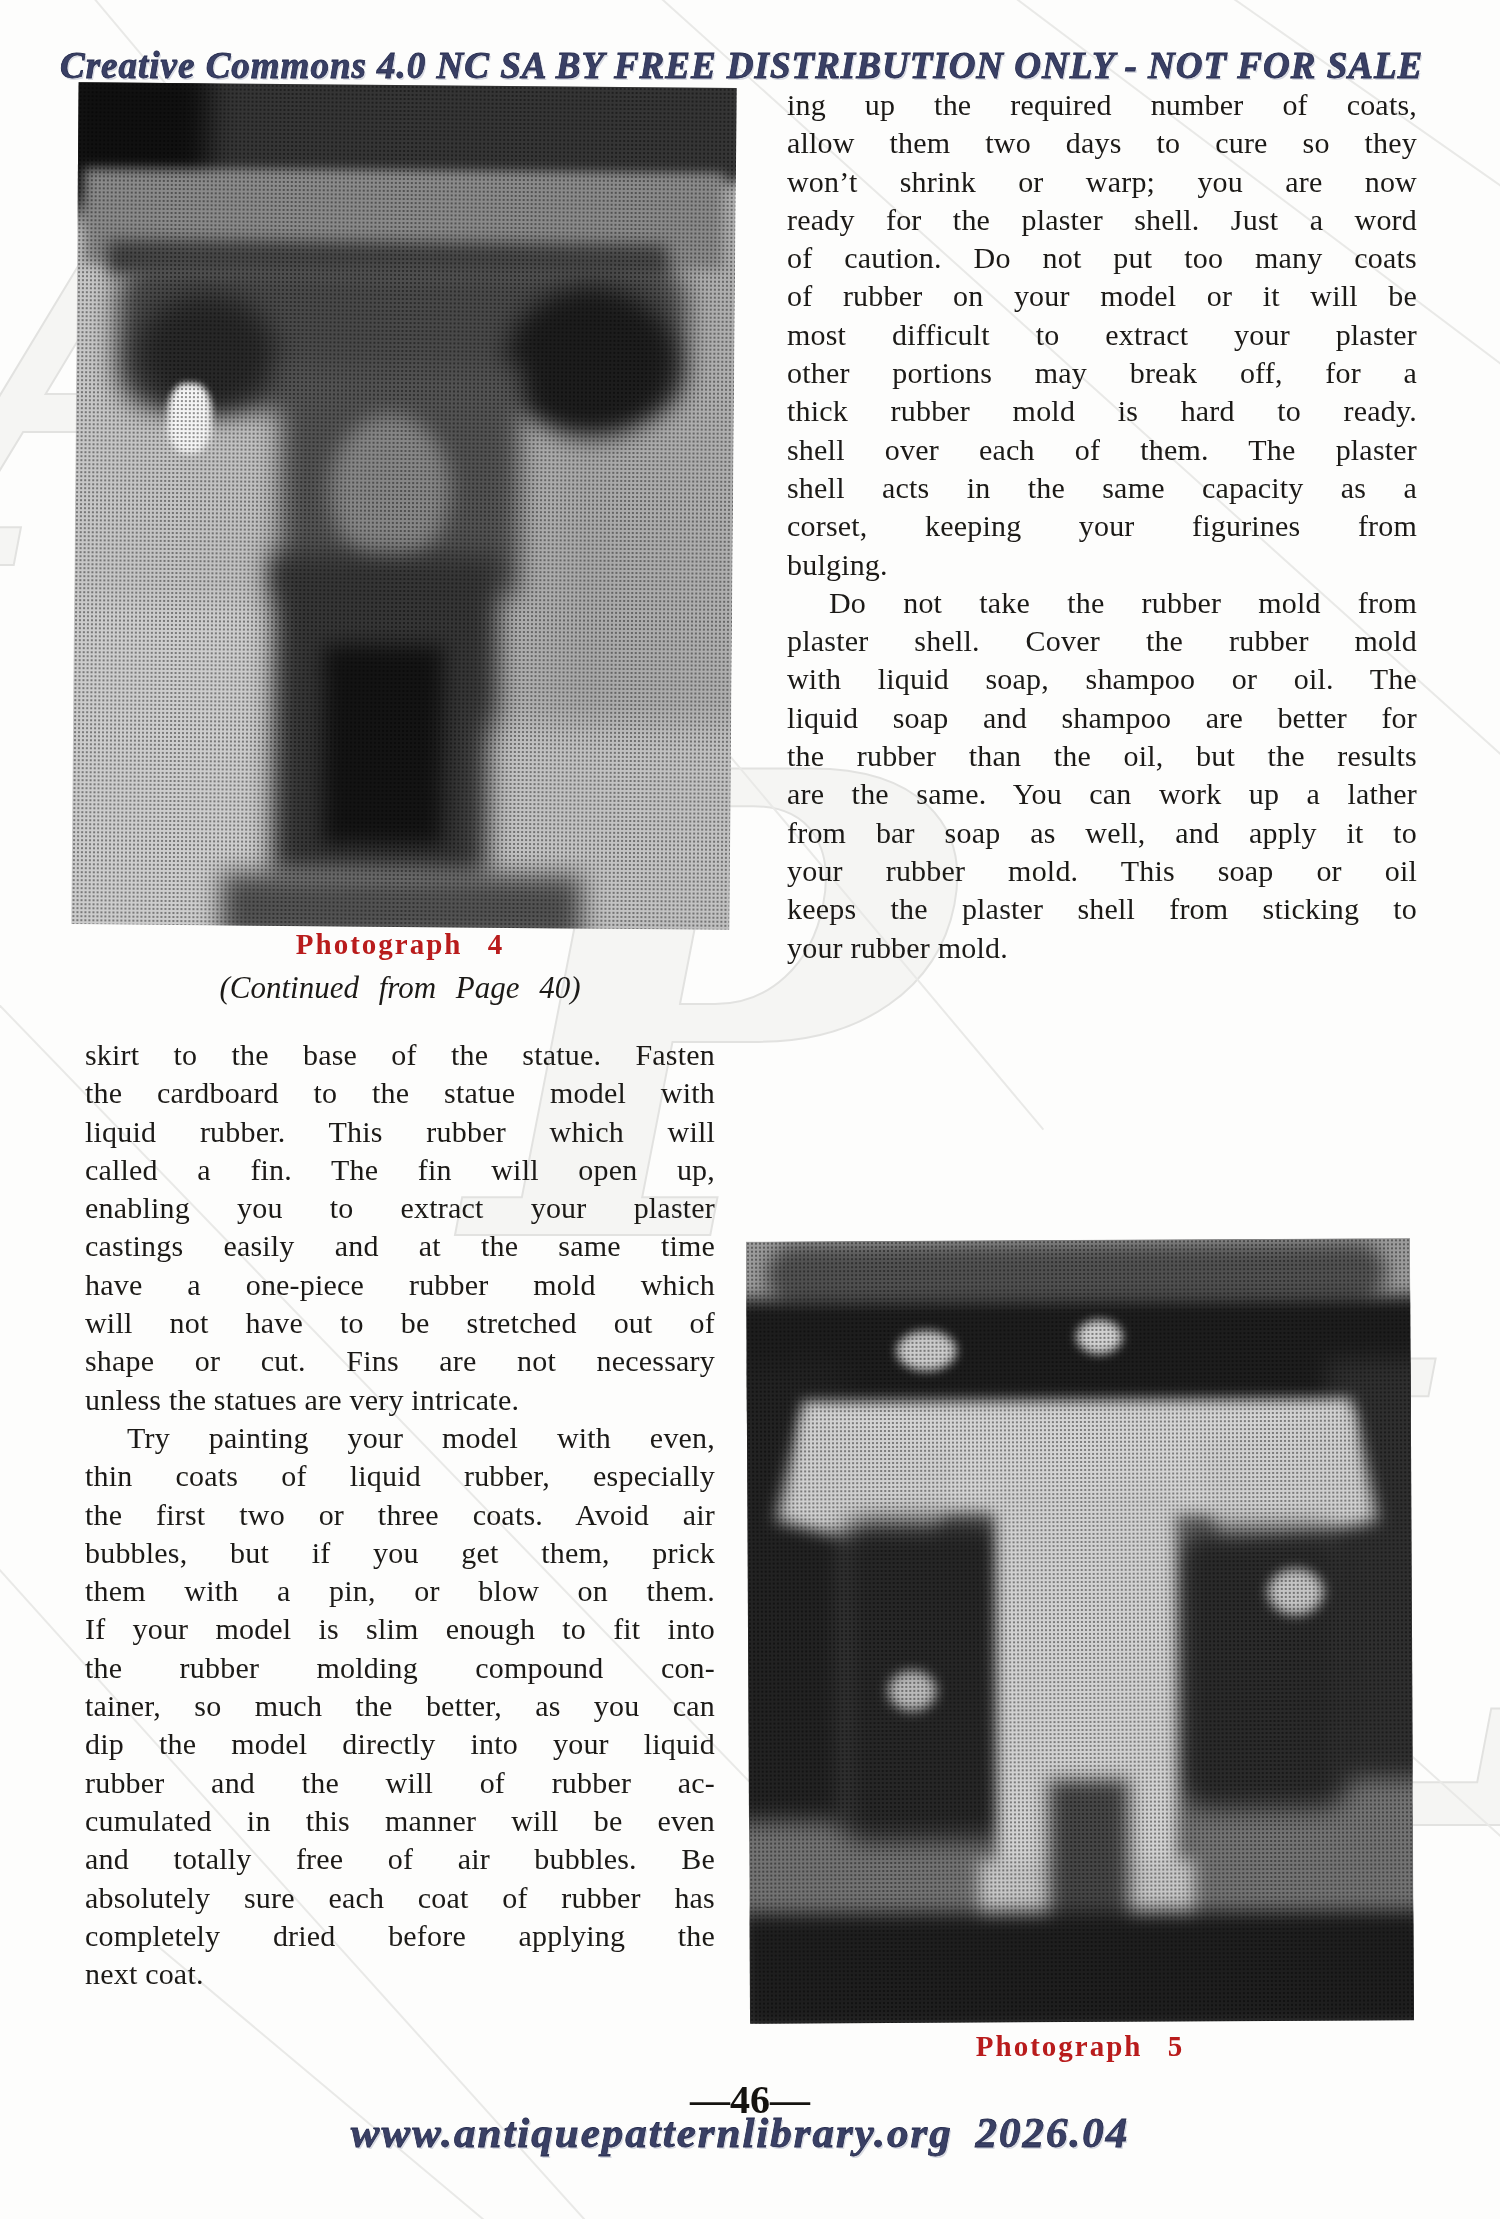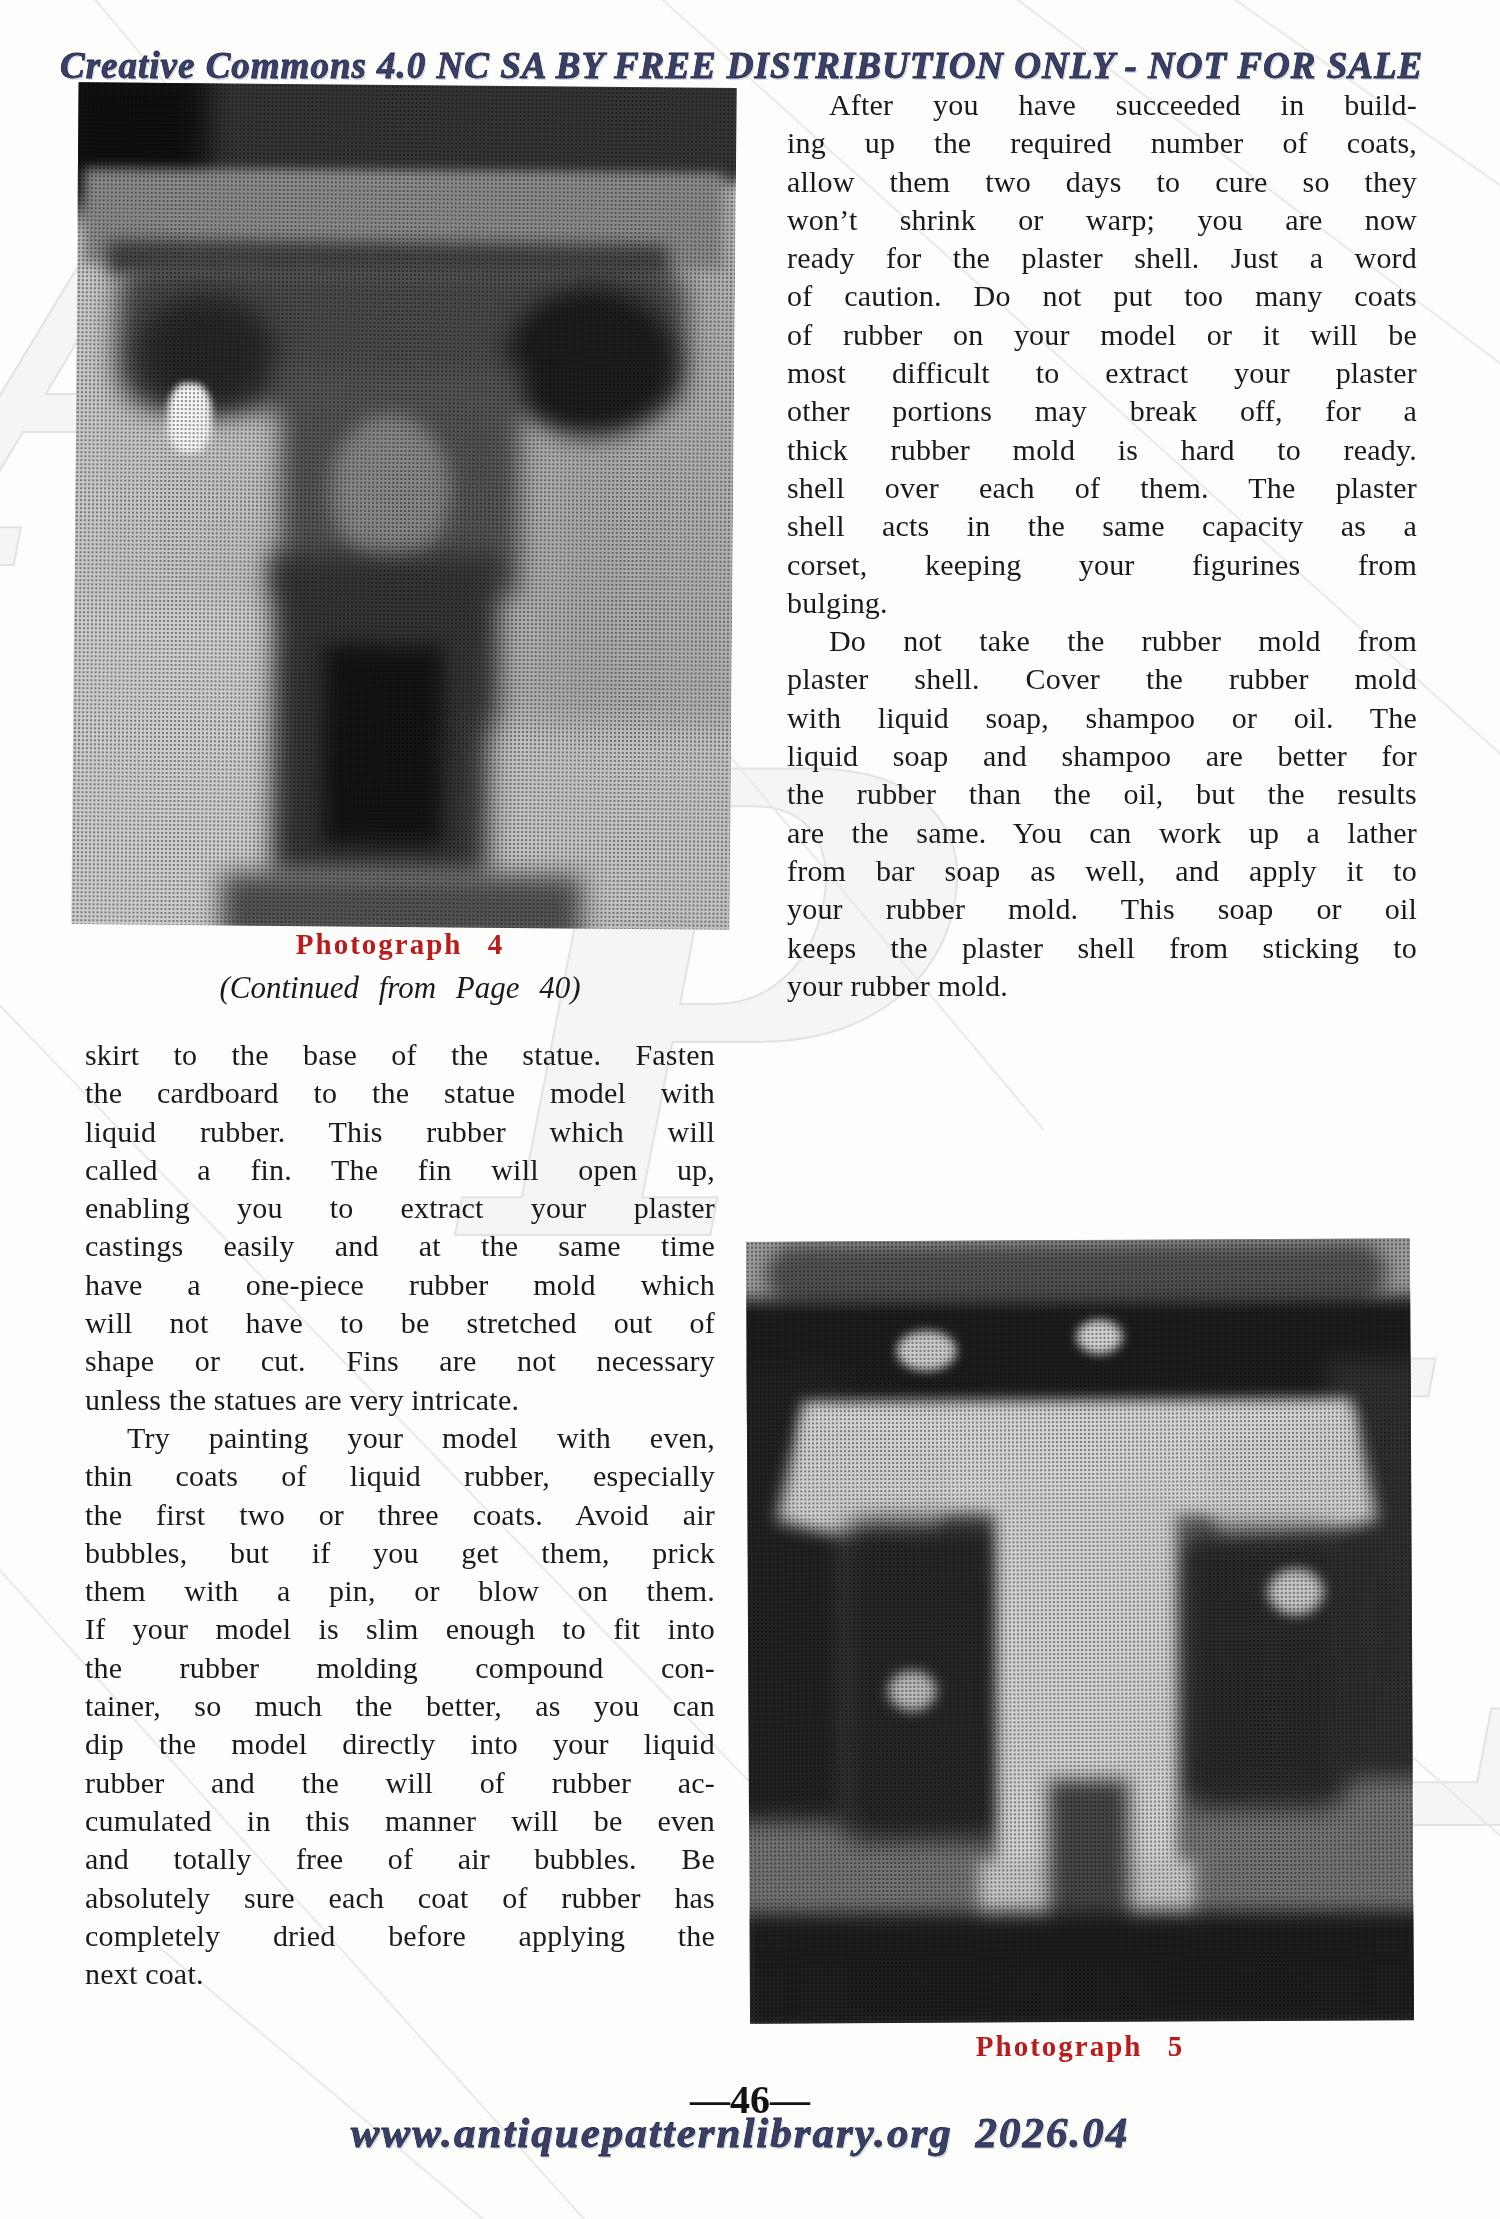--- a/index.html
+++ b/index.html
@@ -163,21 +163,20 @@
       <div class="line">dip the model directly into your liquid</div>
       <div class="line">rubber and the will of rubber ac-</div>
       <div class="line">cumulated in this manner will be even</div>
       <div class="line">and totally free of air bubbles. Be</div>
       <div class="line">absolutely sure each coat of rubber has</div>
       <div class="line">completely dried before applying the</div>
       <div class="line end">next coat.</div>
     </div>
 
   <div class="column col-right">
-      <div class="line indent">After you have succeeded in build-</div>
       <div class="line">ing up the required number of coats,</div>
       <div class="line">allow them two days to cure so they</div>
       <div class="line">won’t shrink or warp; you are now</div>
       <div class="line">ready for the plaster shell. Just a word</div>
       <div class="line">of caution. Do not put too many coats</div>
       <div class="line">of rubber on your model or it will be</div>
       <div class="line">most difficult to extract your plaster</div>
       <div class="line">other portions may break off, for a</div>
       <div class="line">thick rubber mold is hard to ready.</div>
       <div class="line">shell over each of them. The plaster</div>

